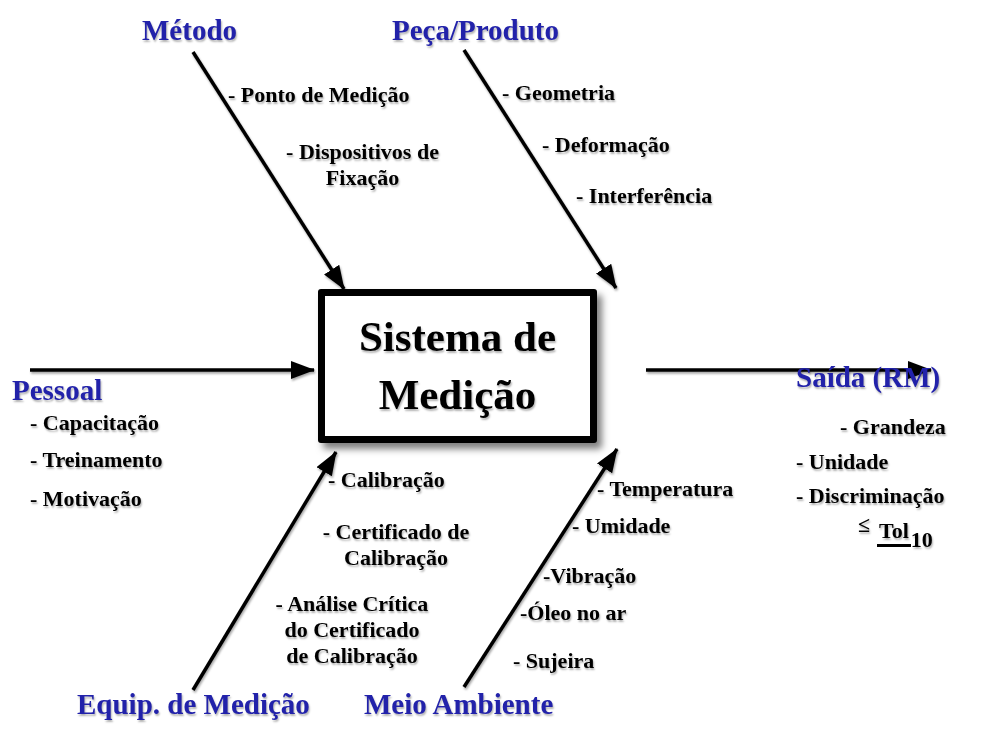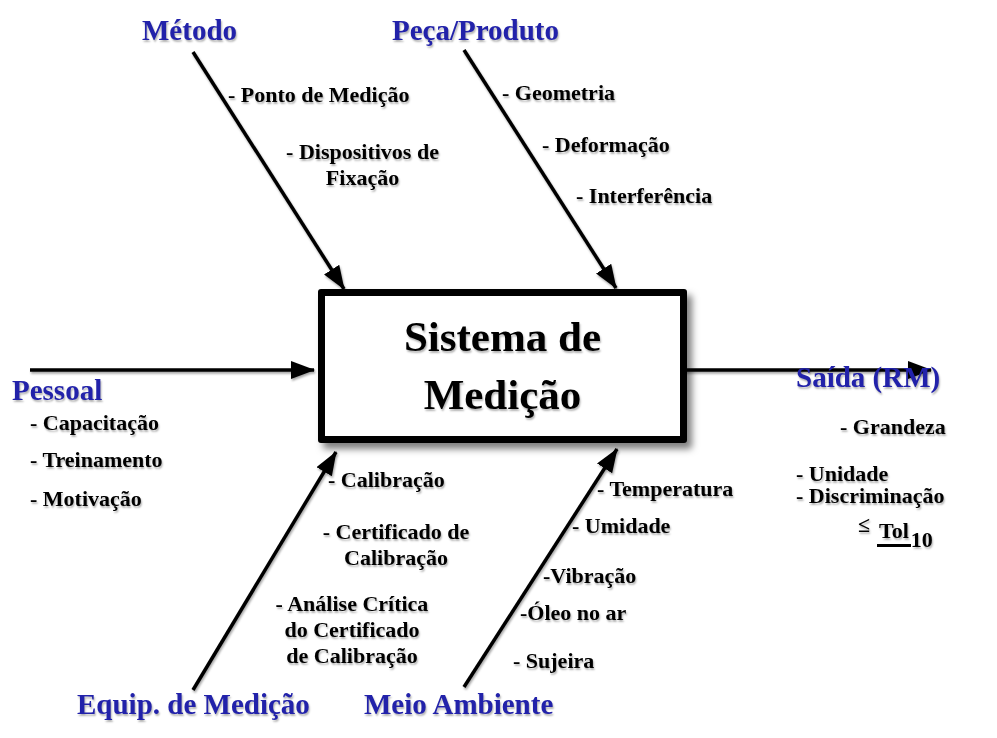--- a/index.html
+++ b/index.html
@@ -10,21 +10,21 @@
   }
   .stage svg.wires{position:absolute;left:0;top:0;width:997px;height:738px;}
   .txt{position:absolute;white-space:nowrap;font-size:22px;line-height:26px;
        text-shadow:1px 2px 2px rgba(0,0,0,0.30);}
   .blk{position:absolute;font-size:22px;line-height:26px;text-align:center;
        text-shadow:1px 2px 2px rgba(0,0,0,0.30);}
   .blk span{display:block;}
   .cat{position:absolute;white-space:nowrap;font-size:29px;line-height:34px;
        color:var(--cat,#2222AA);text-shadow:1px 2px 2px rgba(0,0,0,0.30);}
   .center-box{
-    position:absolute;left:318px;top:289px;width:369px;height:154px;box-sizing:border-box;
+    position:absolute;left:318px;top:289px;width:279px;height:154px;box-sizing:border-box;
     background:#fff;border:7px solid #000;border-radius:3px;
     box-shadow:5px 6px 7px rgba(0,0,0,0.50);
     display:flex;flex-direction:column;justify-content:center;align-items:center;
   }
   .center-box .line{font-size:43px;line-height:58px;text-shadow:1px 2px 2px rgba(0,0,0,0.30);}
   .formula{position:absolute;left:858px;top:512px;display:flex;align-items:flex-start;gap:7px;
            font-size:22px;line-height:26px;text-shadow:1px 2px 2px rgba(0,0,0,0.30);}
   .frac{display:inline-flex;flex-direction:row;align-items:center;}
   .frac .num{border-bottom:3px solid #000;padding:0 2px;}
   .frac .den{padding-top:15px;}
@@ -85,21 +85,21 @@
     <span>de Calibração</span>
   </div>
 
   <div class="txt" style="left:597px;top:476px;">- Temperatura</div>
   <div class="txt" style="left:572px;top:513px;">- Umidade</div>
   <div class="txt" style="left:543px;top:563px;">-Vibração</div>
   <div class="txt" style="left:520px;top:600px;">-Óleo no ar</div>
   <div class="txt" style="left:492px;top:648px;margin-left:21px;">- Sujeira</div>
 
   <div class="txt" style="left:840px;top:414px;">- Grandeza</div>
-  <div class="txt" style="left:796px;top:461px;font-family:Liberation Serif, serif;">- Unidade</div>
+  <div class="txt" style="left:796px;top:449px;font-family:Liberation Serif, serif;">- Unidade</div>
   <div class="txt" style="left:796px;top:483px;">- Discriminação</div>
   <div class="formula">
     <span>≤</span>
     <span class="frac">
       <span class="num">Tol</span>
       <span class="den">10</span>
     </span>
   </div>
 
   <div class="center-box">

